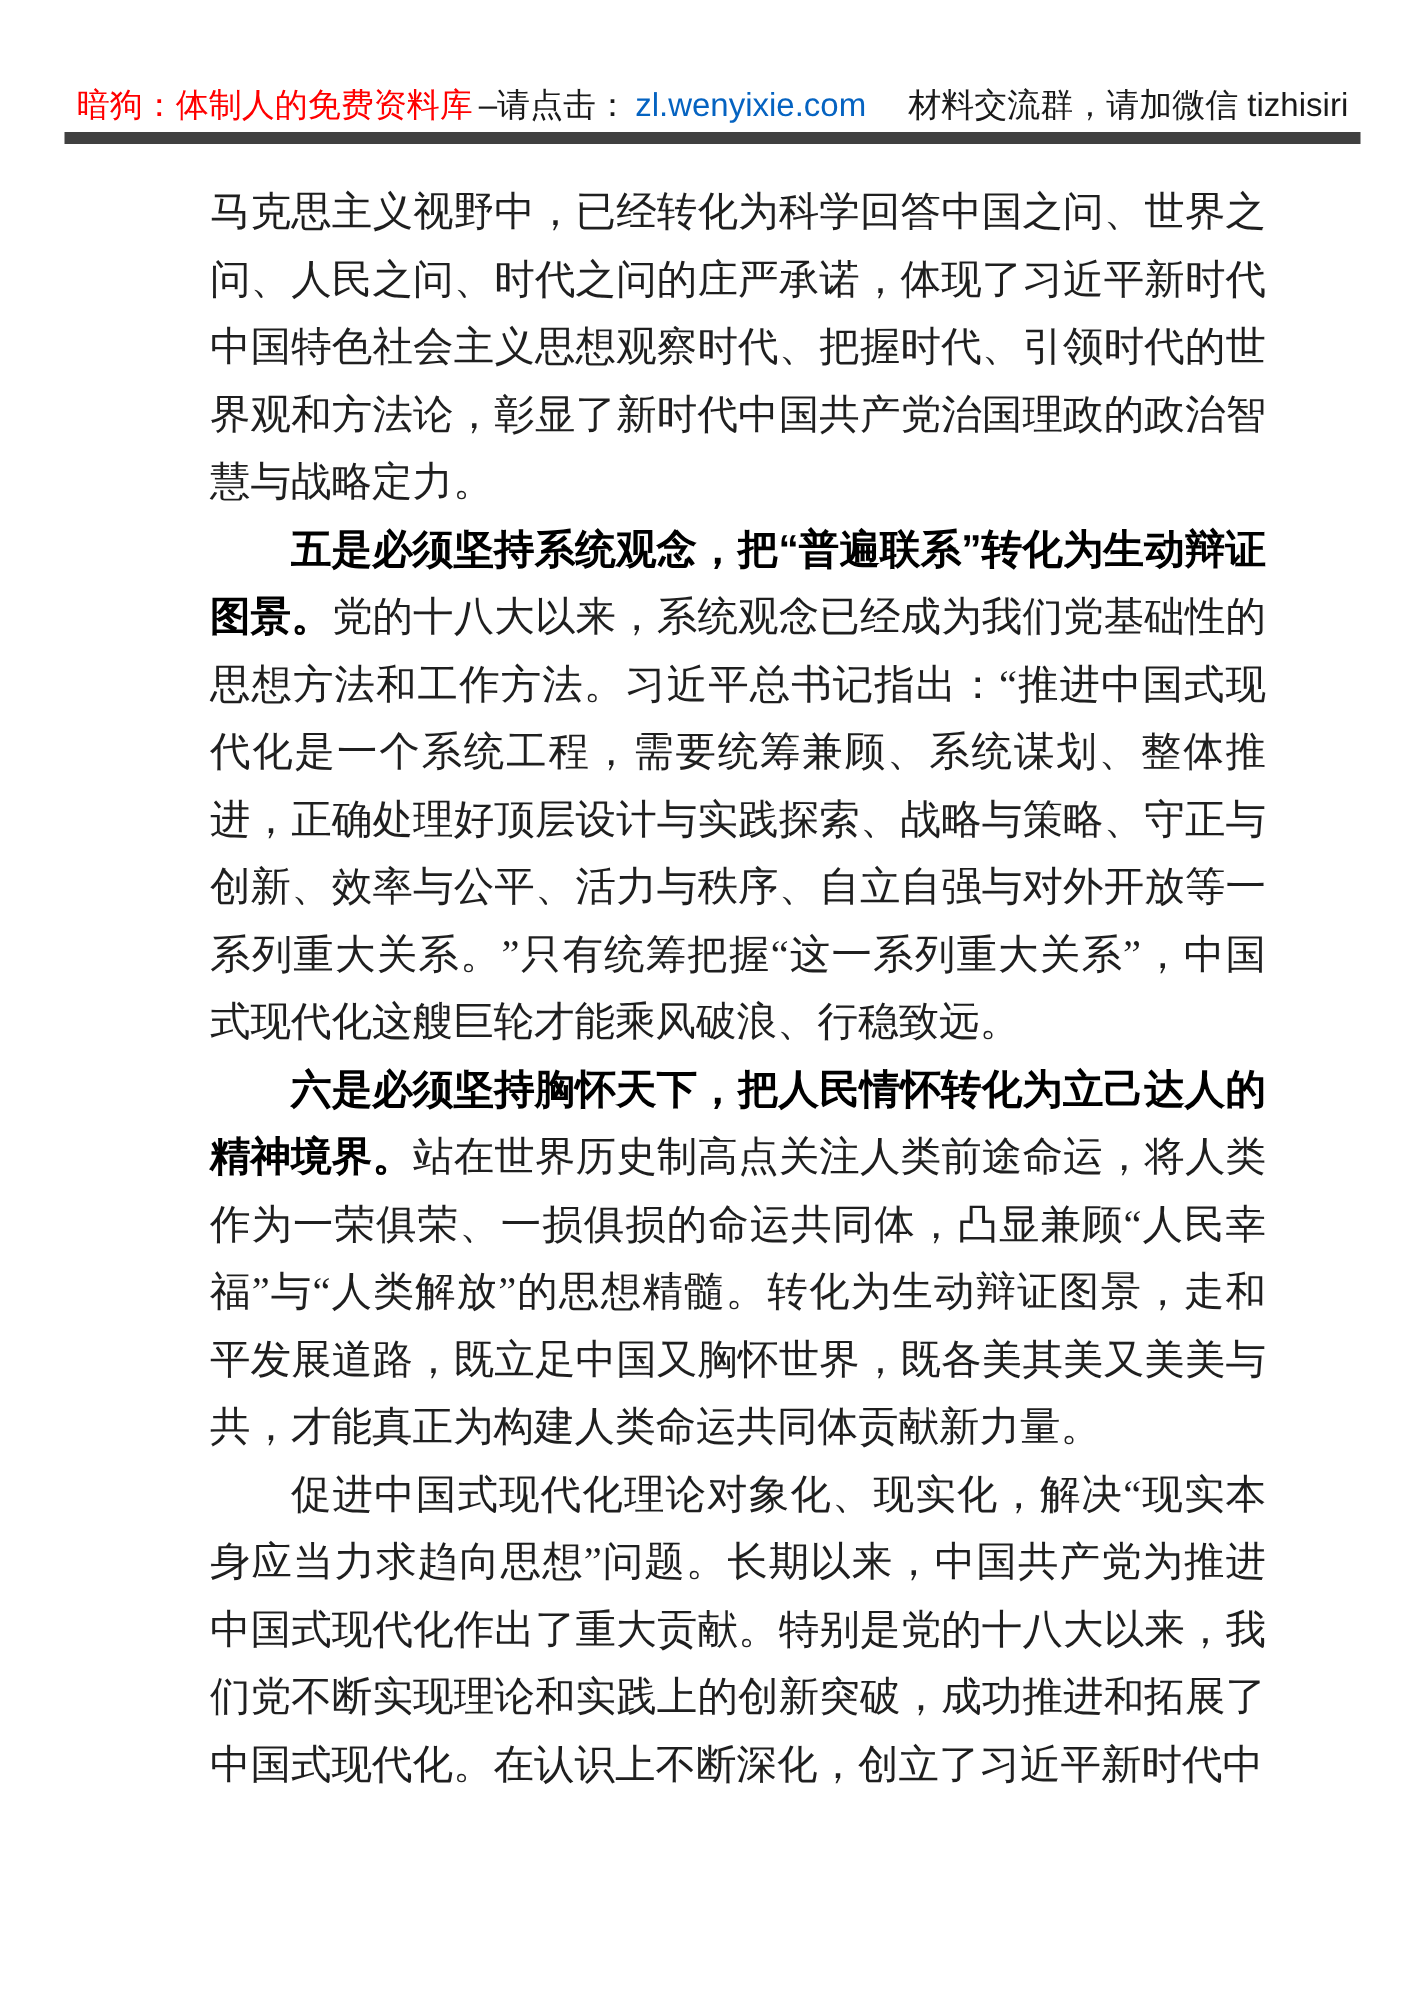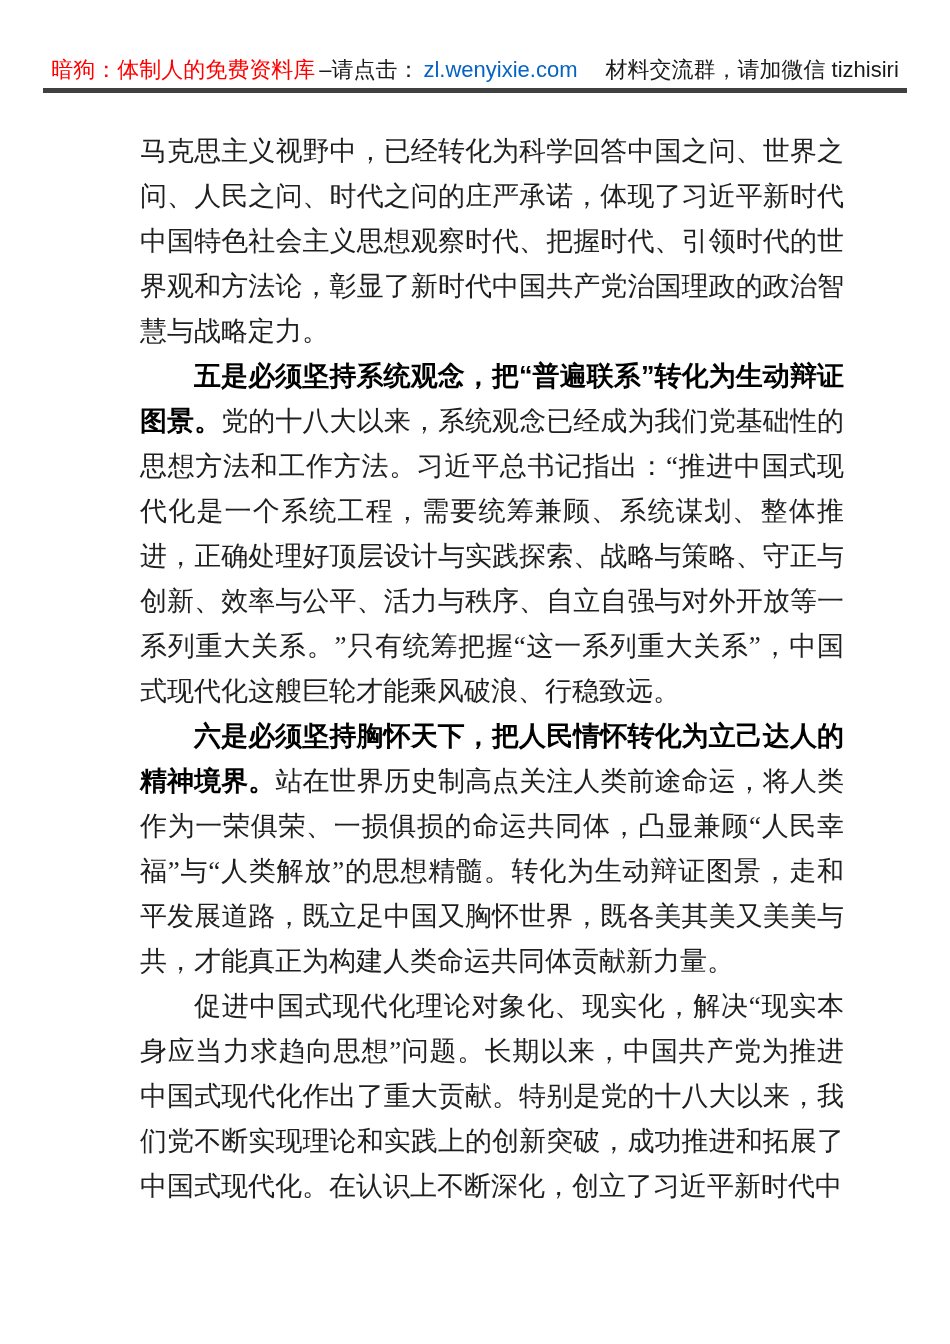--- a/index.html
+++ b/index.html
@@ -21,31 +21,31 @@
     padding-top: 56px;
     text-align: center;
   }
   .header-banner {
     display: inline-block;
     font-family: "Liberation Sans", sans-serif;
     font-size: 22px;
     line-height: 27px;
     white-space: nowrap;
     padding: 0 8px 5px 8px;
-    border-bottom: 5px solid #404040;
+    border-bottom: 8px solid #404040;
     color: #1a1a1a;
   }
   .header-brand { color: #ff0000; }
   .header-click { color: #1a1a1a; margin-left: 4px; }
   .header-link { color: #0563c1; text-decoration: none; margin-left: 4px; }
   .header-group { color: #1a1a1a; margin-left: 28px; }
   
   .doc-content {
     width: 704px;
-    margin: 36px 0 0 140px;
+    margin: 23px 0 0 140px;
     font-size: 27px;
     line-height: 45px;
     color: #1f1f1f;
     text-align: justify;
   }
   .para {
     margin: 0;
     text-indent: 2em;
   }
   .para.noindent { text-indent: 0; }

